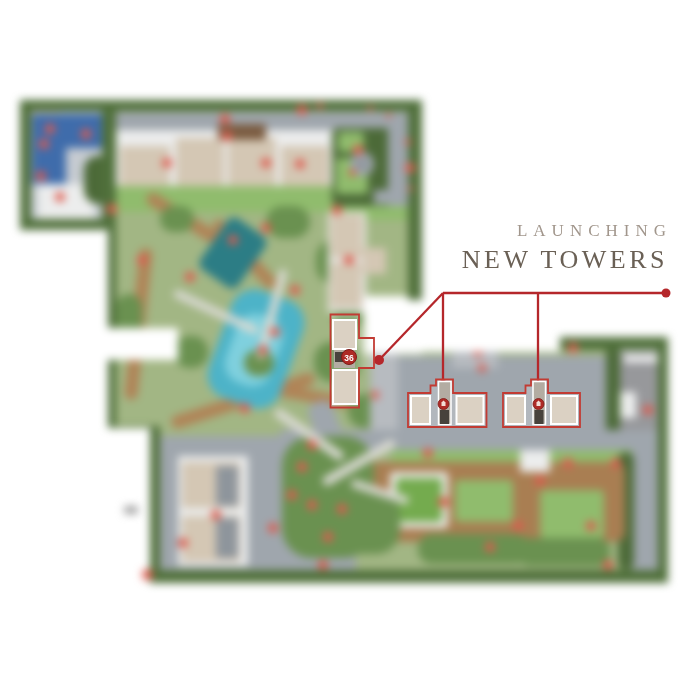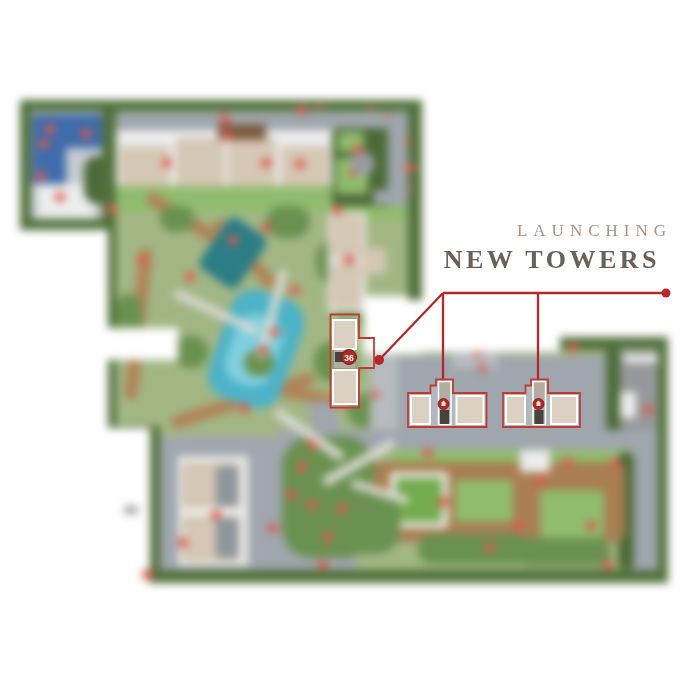--- a/index.html
+++ b/index.html
@@ -15,21 +15,21 @@
   .outside-dot{position:absolute;left:142px;top:569px;width:11px;height:11px;border-radius:50%;
                background:var(--marker);}
   .gray-blob{position:absolute;left:124px;top:506px;width:14px;height:8px;border-radius:3px;
              background:var(--blob);opacity:.85;}
   
   .overlay{position:absolute;inset:0;width:700px;height:700px;pointer-events:none;}
   
   .titles{position:absolute;right:28px;top:0;text-align:right;}
   .eyebrow{position:absolute;right:0;top:221px;font-size:17px;font-weight:400;
            letter-spacing:6px;white-space:nowrap;color:var(--title_eyebrow);}
-  .main-title{position:absolute;right:12px;top:245px;font-size:26px;font-weight:700;
+  .main-title{position:absolute;right:4px;top:245px;font-size:26px;font-weight:400;
            letter-spacing:3.5px;white-space:nowrap;color:var(--title_main);}
   .badge-text{font-family:"Liberation Sans",sans-serif;font-size:8.5px;font-weight:bold;}
 </style>
 </head>
 <body>
 
 <div class="canvas">
 
   <div class="blur-layer">
     <div class="site" id="site">

